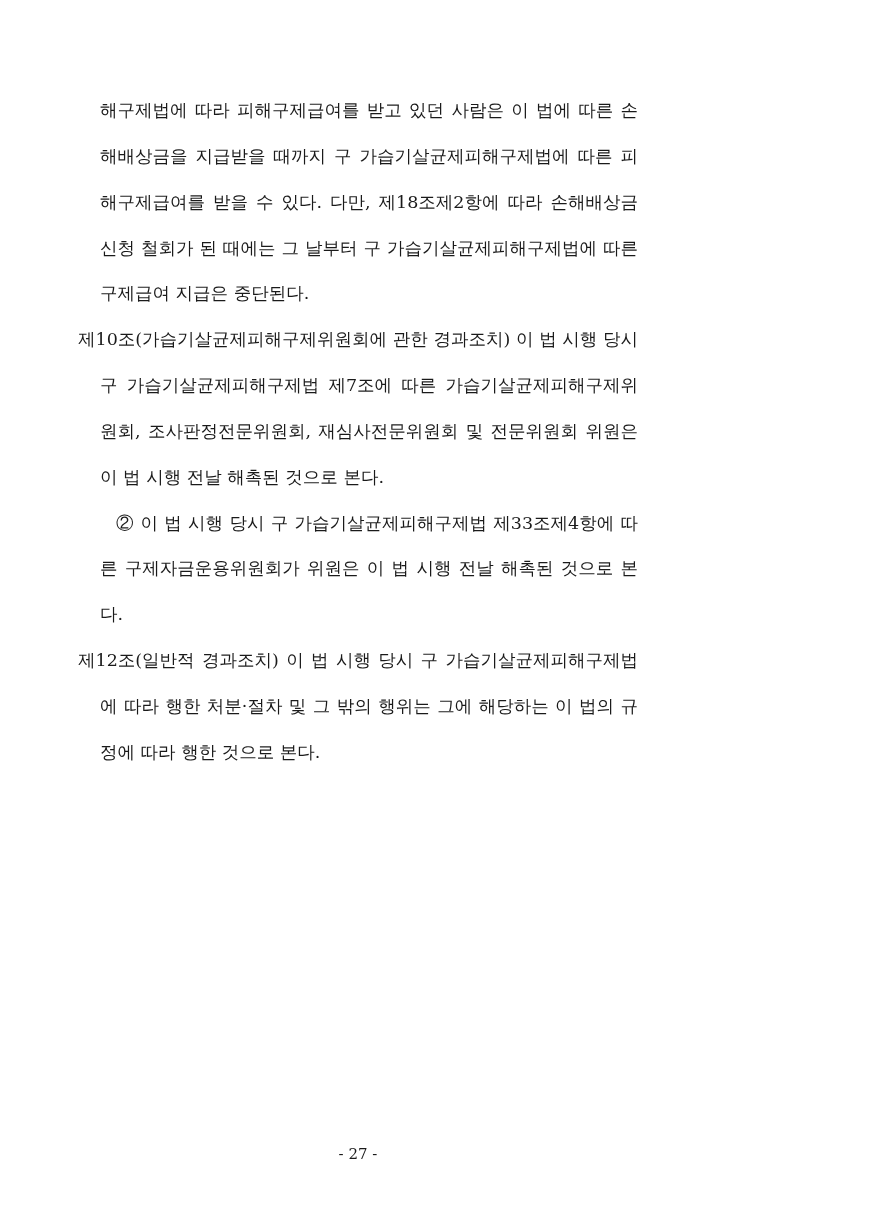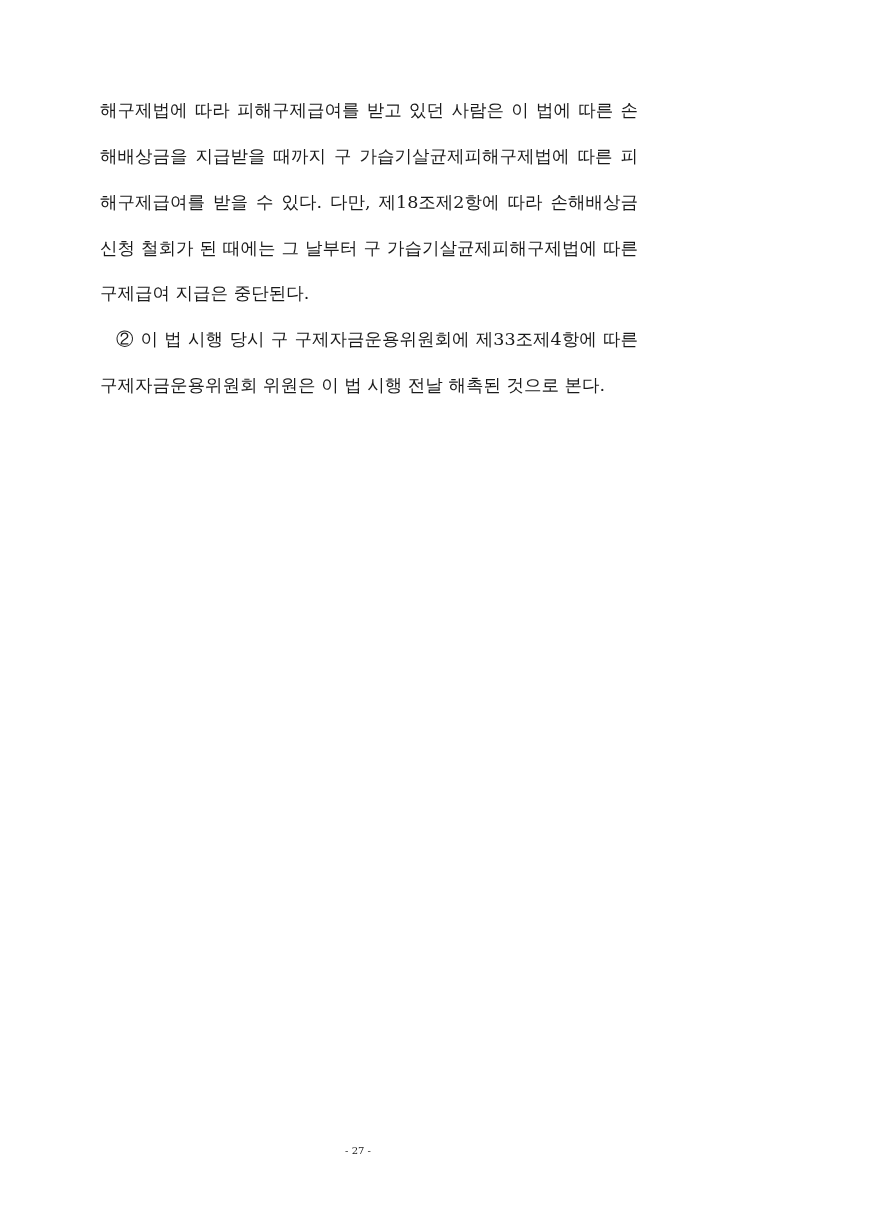--- a/index.html
+++ b/index.html
@@ -47,27 +47,29 @@
   .para.sub {
     padding-left: 22px;
     text-indent: 16px;
   }
   .page-number {
     position: absolute;
     left: 0;
     right: 0;
     top: 1145px;
     text-align: center;
-    font-size: 10px;
+    font-size: 15px;
     font-family: "DejaVu Serif", "Liberation Serif", serif;
     color: #1a1a1a;
   }
 </style>
 </head>
 <body>
 
 <div class="page">
   <div class="doc-body">
     <p class="para cont">해구제법에 따라 피해구제급여를 받고 있던 사람은 이 법에 따른 손해배상금을 지급받을 때까지 구 가습기살균제피해구제법에 따른 피해구제급여를 받을 수 있다. 다만, 제18조제2항에 따라 손해배상금 신청 철회가 된 때에는 그 날부터 구 가습기살균제피해구제법에 따른 구제급여 지급은 중단된다.</p>
-    <p class="para sub">② 이 법 시행 당시 구 구제자금운용위원회에 제33조제4항에 따른 구제자금운용위원회 위원은 이 법 시행 전날 해촉된 것으로 본다.</p>
+    <p class="para article">제10조(가습기살균제피해구제위원회에 관한 경과조치) 이 법 시행 당시 구 가습기살균제피해구제법 제7조에 따른 가습기살균제피해구제위원회, 조사판정전문위원회, 재심사전문위원회 및 전문위원회 위원은 이 법 시행 전날 해촉된 것으로 본다.</p>
+    <p class="para sub">② 이 법 시행 당시 구 가습기살균제피해구제법 제33조제4항에 따른 구제자금운용위원회가 위원은 이 법 시행 전날 해촉된 것으로 본다.</p>
+    <p class="para article">제12조(일반적 경과조치) 이 법 시행 당시 구 가습기살균제피해구제법에 따라 행한 처분·절차 및 그 밖의 행위는 그에 해당하는 이 법의 규정에 따라 행한 것으로 본다.</p>
   </div>
   <div class="page-number">- 27 -</div>
 </div>
 
 </body></html>

